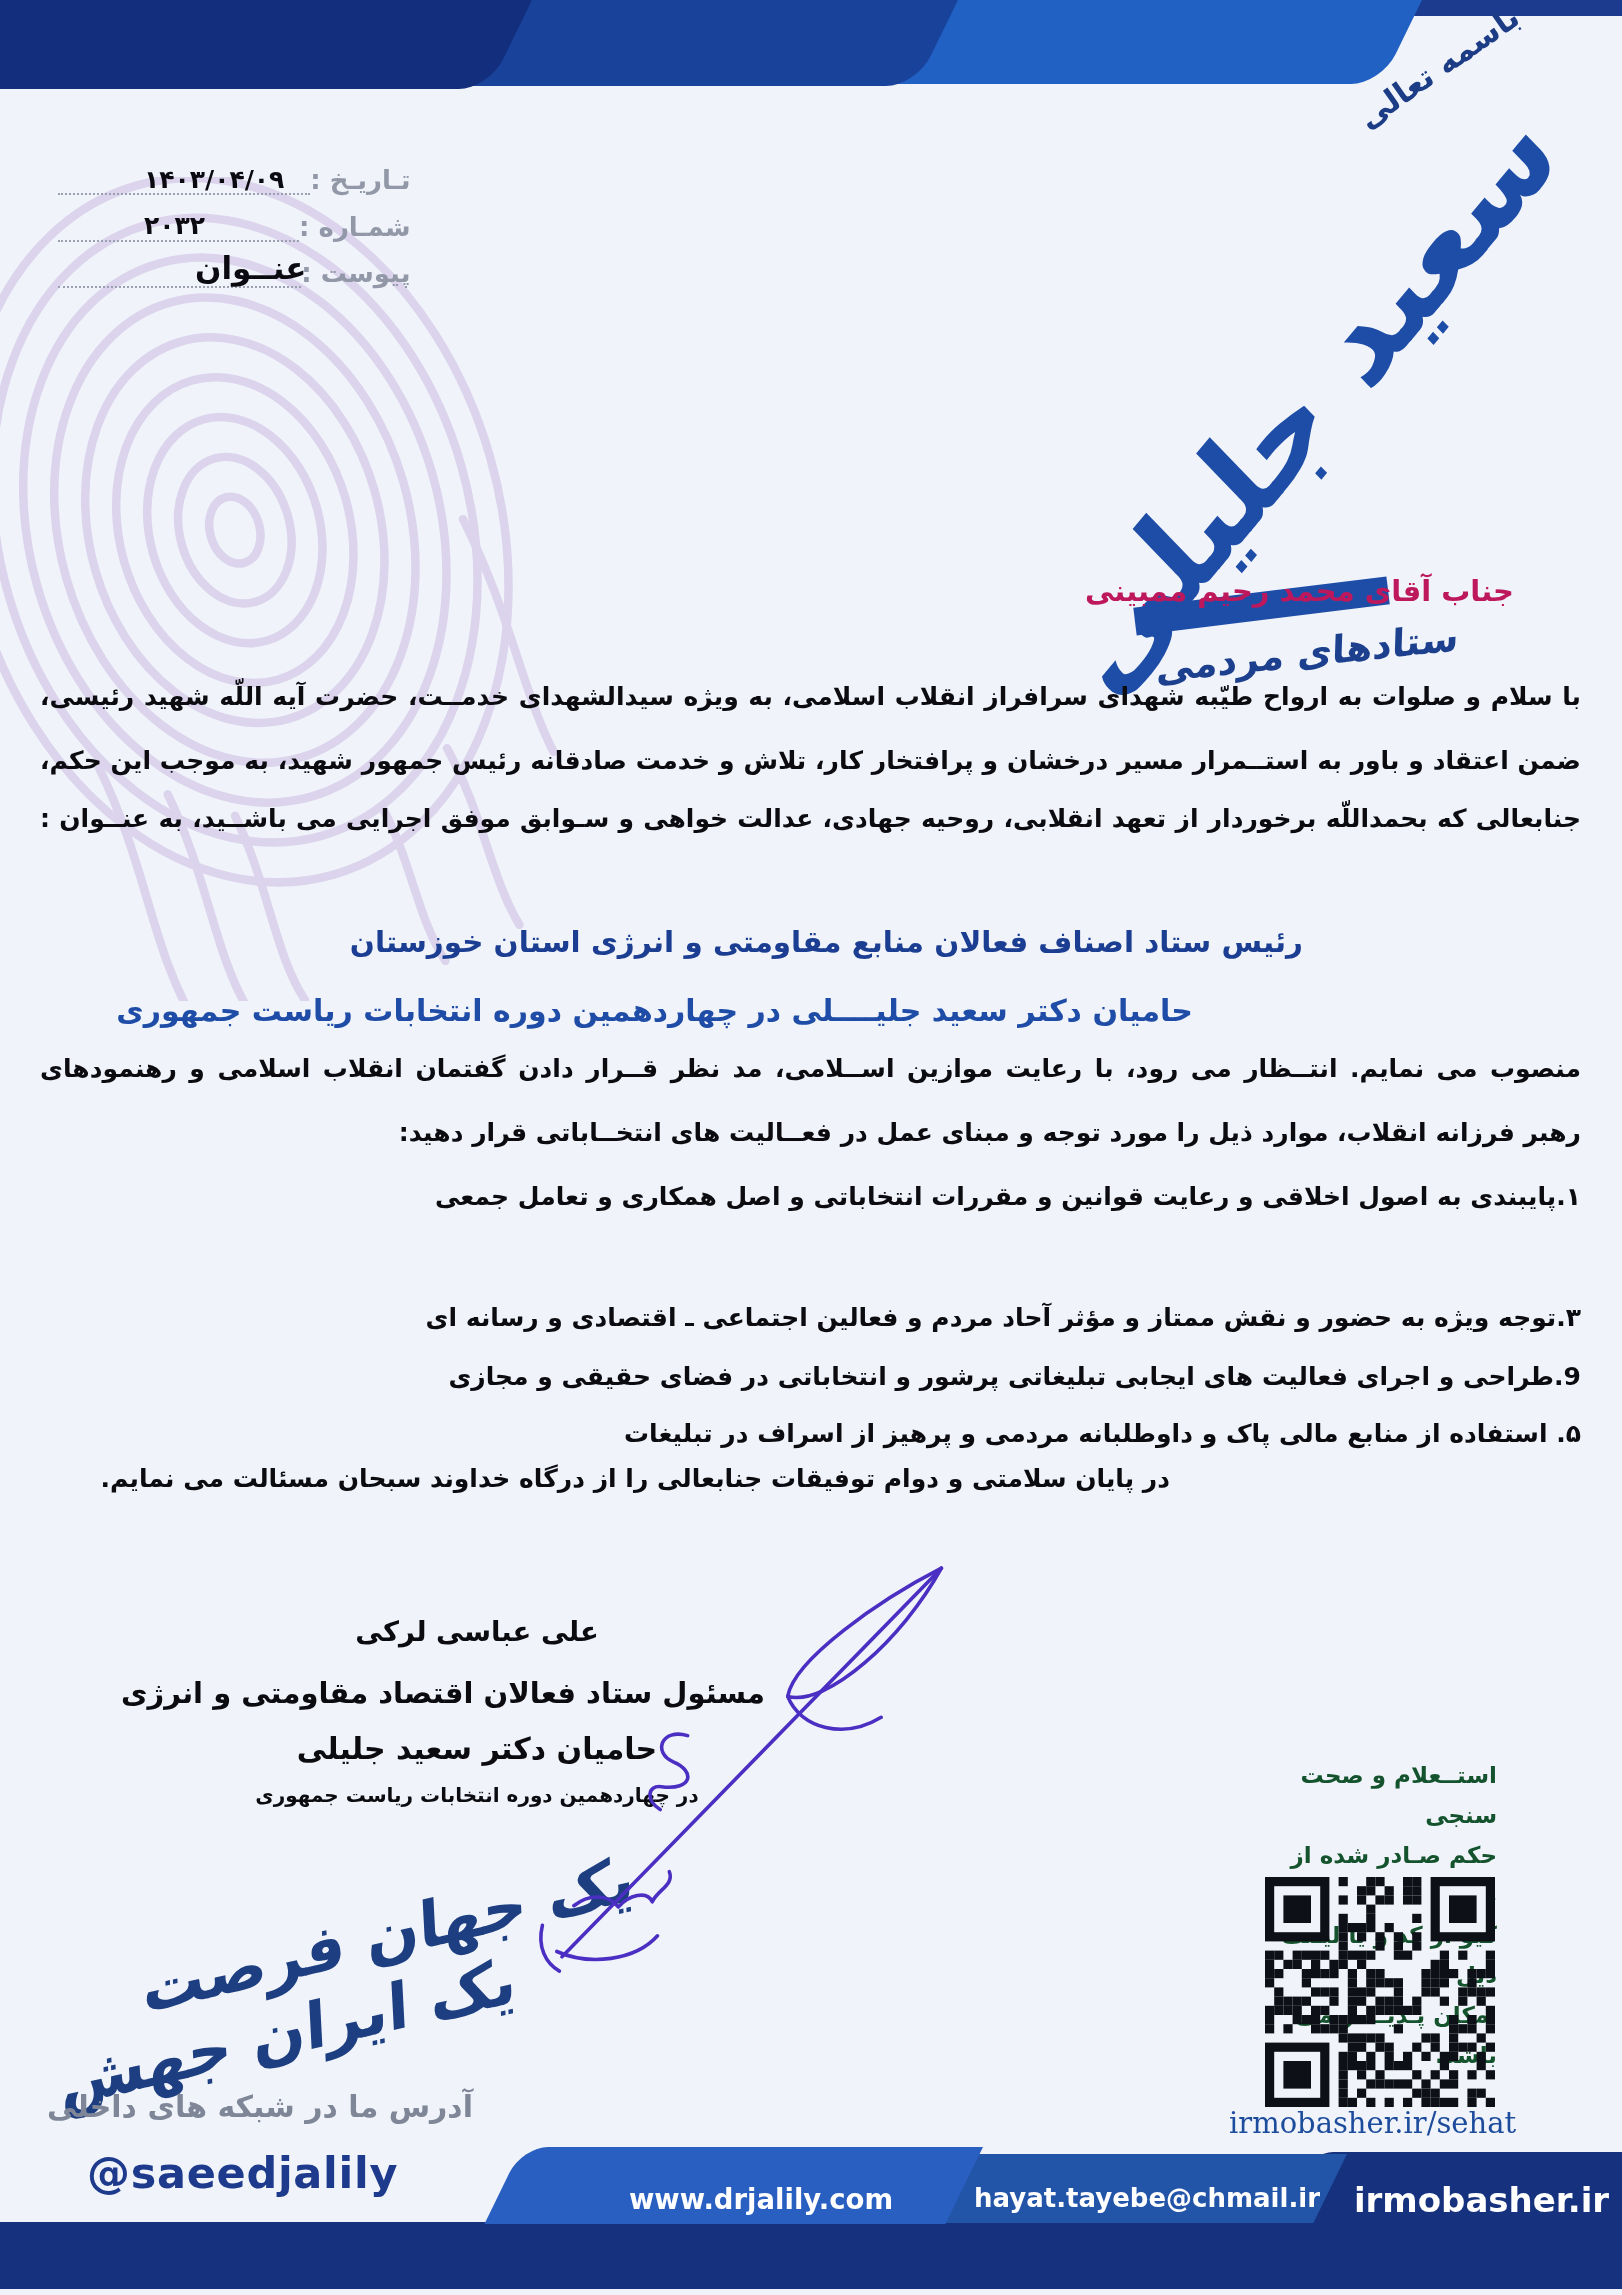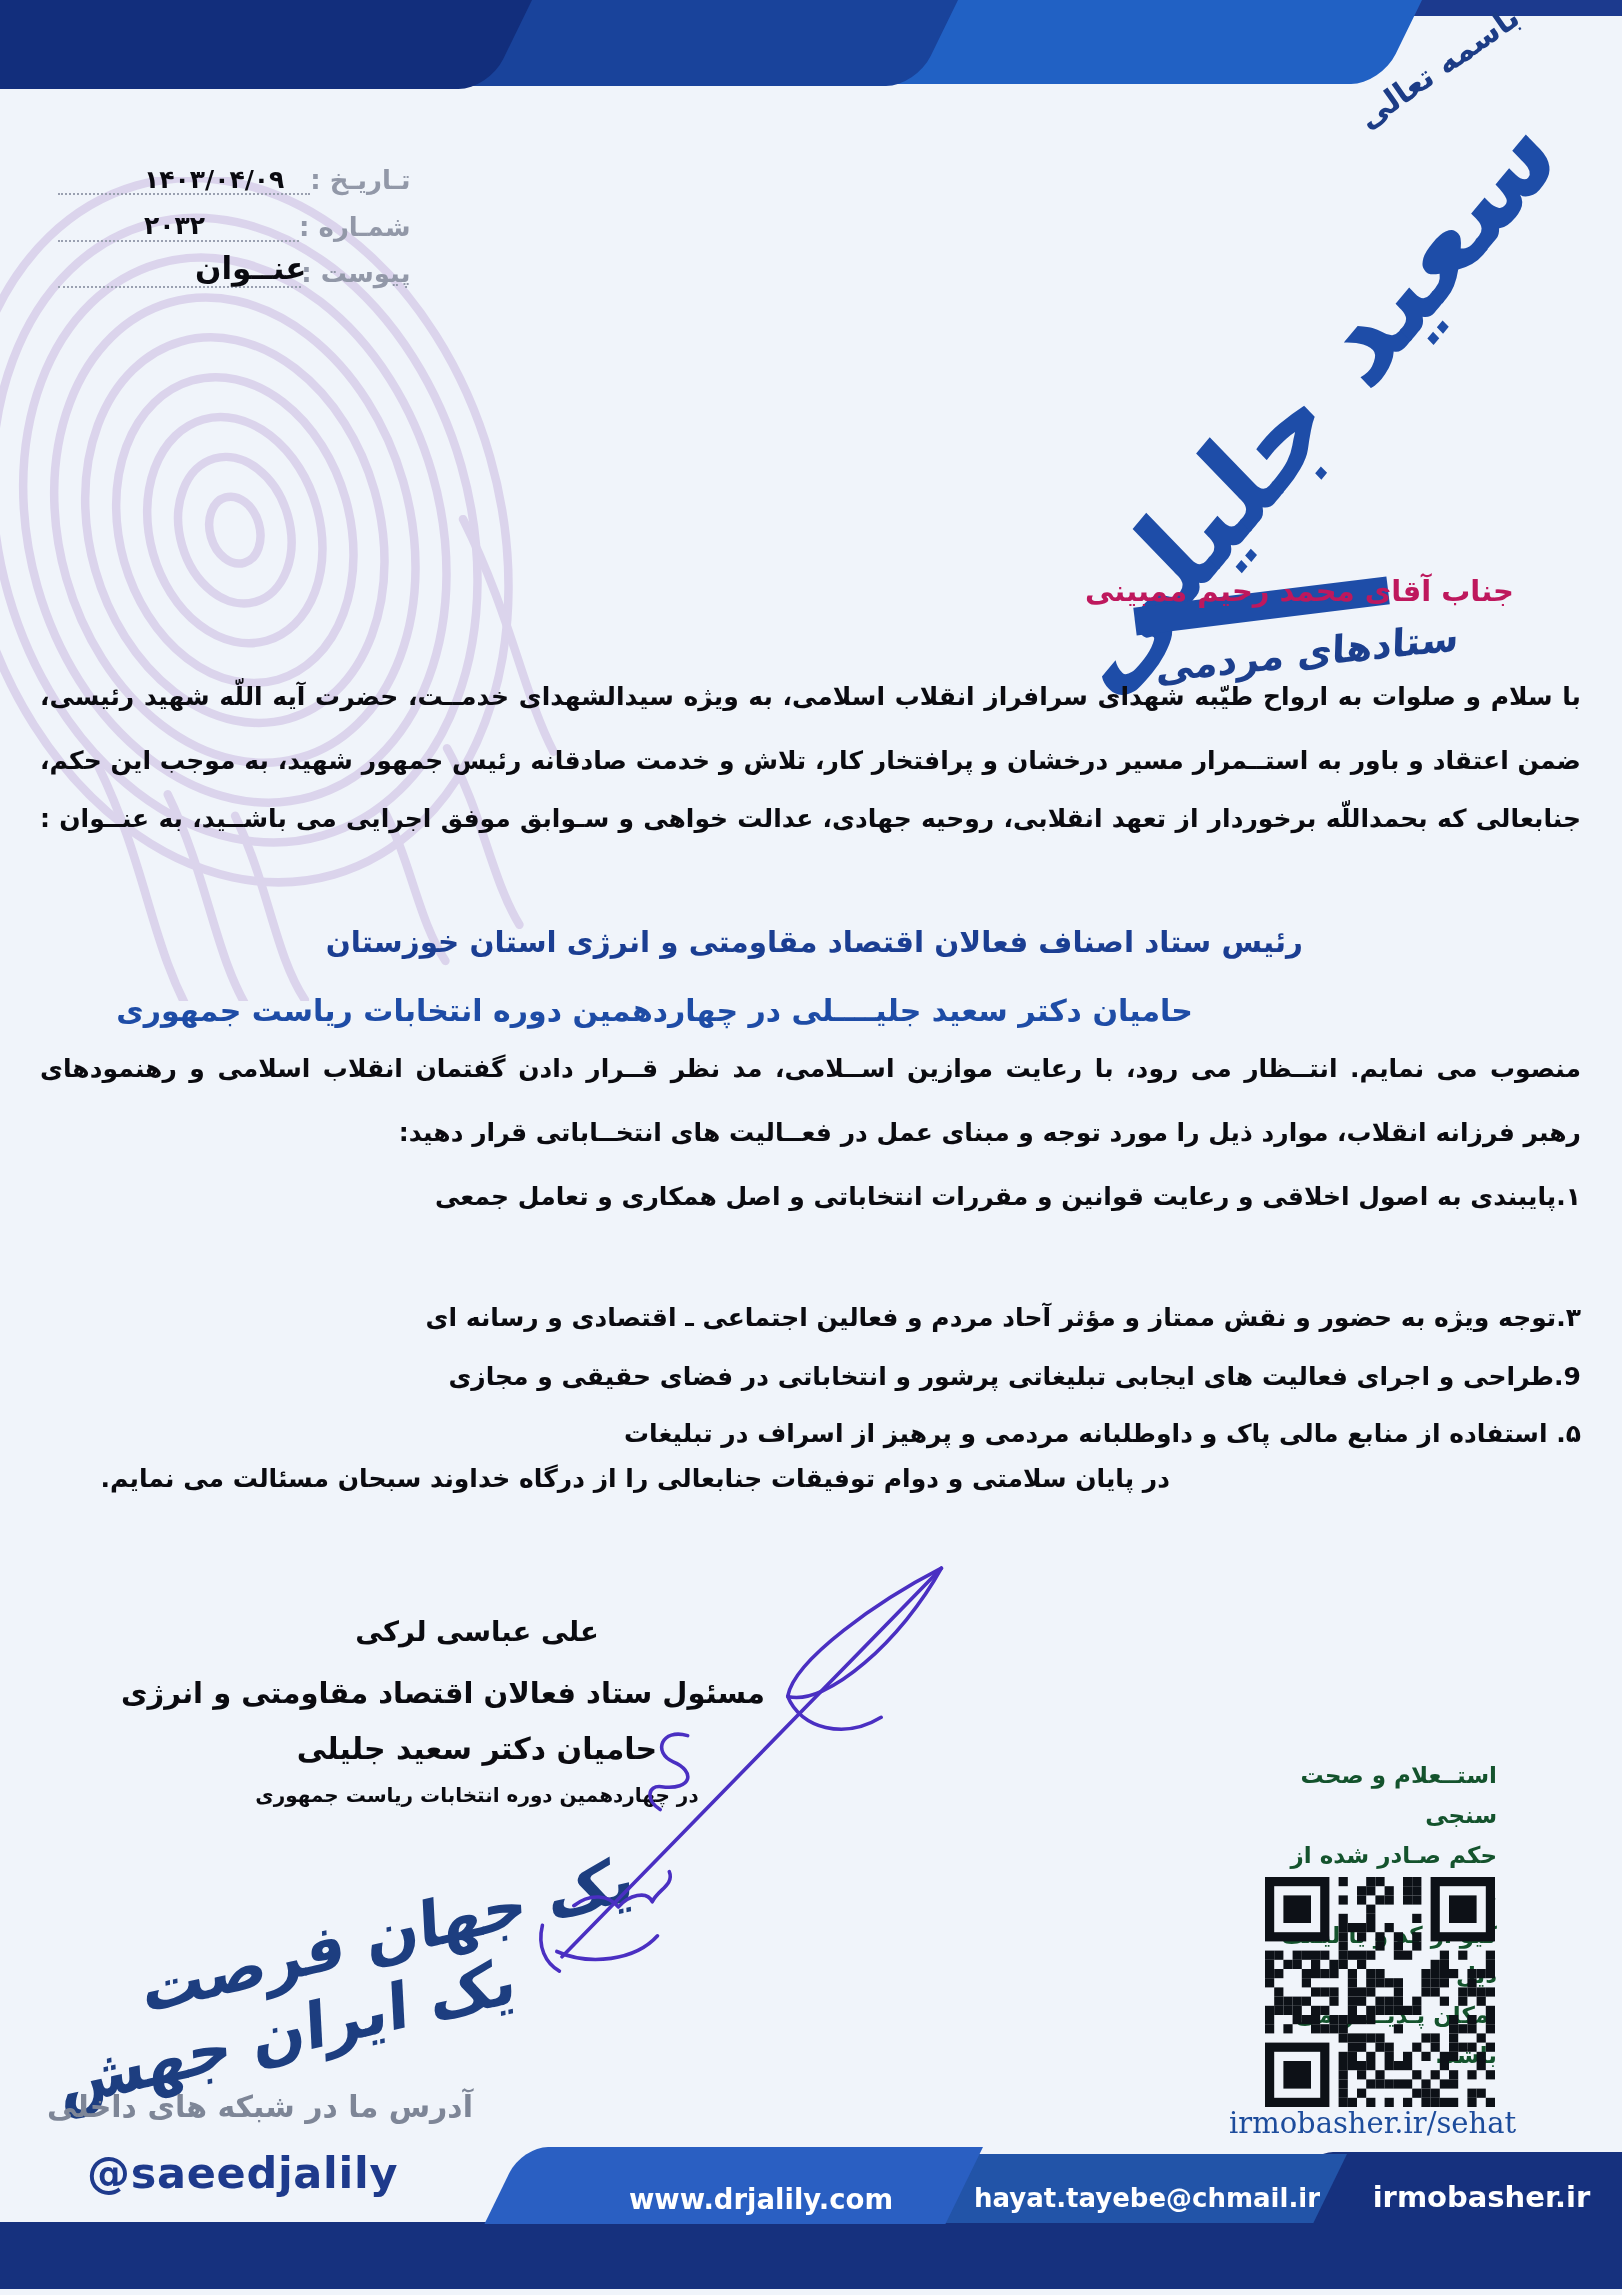--- a/index.html
+++ b/index.html
@@ -111,21 +111,21 @@
     <span class="field-dots"></span>
   </div>
   <div class="field-value" style="left:196px;top:250px;font-size:31px;">عنــوان</div>
 
   <div class="cline" style="right:108px;top:574px;font-size:29px;color:#be185d;margin-left:36px;">جناب آقای محمد رحیم ممبینی</div>
 
   <div class="line just" style="top:682px;">با سلام و صلوات به ارواح طیّبه شهدای سرافراز انقلاب اسلامی، به ویژه سیدالشهدای خدمــت، حضرت آیه اللّه شهید رئیسی،</div>
   <div class="line just" style="top:746px;">ضمن اعتقاد و باور به استــمرار مسیر درخشان و پرافتخار کار، تلاش و خدمت صادقانه رئیس جمهور شهید، به موجب این حکم،</div>
   <div class="line just" style="top:804px;">جنابعالی که بحمداللّه برخوردار از تعهد انقلابی، روحیه جهادی، عدالت خواهی و سـوابق موفق اجرایی می باشــید، به عنــوان :</div>
 
-  <div class="cline" style="right:319px;top:925px;font-size:29.4px;color:#1B3E92;">رئیس ستاد اصناف فعالان اقتصاد مقاومتی و انرژی استان خوزستان</div>
+  <div class="cline" style="right:319px;top:925px;font-size:29.4px;color:#1B3E92;">رئیس ستاد اصناف فعالان منابع مقاومتی و انرژی استان خوزستان</div>
   <div class="cline" style="right:429px;top:993px;font-size:30px;color:#1E4CA6;">حامیان دکتر سعید جلیــــلی در چهاردهمین دوره انتخابات ریاست جمهوری</div>
 
   <div class="line just" style="top:1054px;">منصوب می نمایم. انتــظار می رود، با رعایت موازین اســلامی، مد نظر قــرار دادن گفتمان انقلاب اسلامی و رهنمودهای</div>
   <div class="line rline" style="top:1118px;">رهبر فرزانه انقلاب، موارد ذیل  را مورد توجه و مبنای عمل در فعــالیت های انتخــاباتی قرار دهید:</div>
 
   <div class="line rline" style="top:1182px;">۱.پایبندی به اصول اخلاقی و رعایت قوانین و مقررات انتخاباتی و اصل همکاری و تعامل جمعی</div>
   <div class="line rline" style="top:1303px;">۳.توجه ویژه به حضور و نقش ممتاز و مؤثر آحاد مردم و فعالین اجتماعی ـ اقتصادی و رسانه ای</div>
   <div class="line rline" style="top:1362px;">9.طراحی و اجرای فعالیت های ایجابی تبلیغاتی پرشور و انتخاباتی در فضای حقیقی و مجازی</div>
   <div class="line rline" style="top:1419px;">۵. استفاده از منابع مالی پاک و داوطلبانه مردمی و پرهیز از اسراف در تبلیغات</div>
 
@@ -398,16 +398,16 @@
   </div>
   <div class="address-label">آدرس ما در شبکه های داخلی</div>
   <div class="handle">@saeedjalily</div>
 
   <div class="ftr-base"></div>
   <div class="fband rnavy"></div>
   <div class="fband femail"></div>
   <div class="fband fweb"></div>
   <div class="ftr-text" style="left:592px;top:2183px;width:340px;font-size:27.5px;">www.drjalily.com</div>
   <div class="ftr-text" style="left:965px;top:2183px;width:366px;font-size:26px;">hayat.tayebe@chmail.ir</div>
-  <div class="ftr-text" style="left:1345px;top:2180px;width:275px;font-size:29px;">irmobasher.ir</div>
+  <div class="ftr-text" style="left:1345px;top:2180px;width:275px;font-size:34px;">irmobasher.ir</div>
 
 </div>
 
 
 </body></html>

